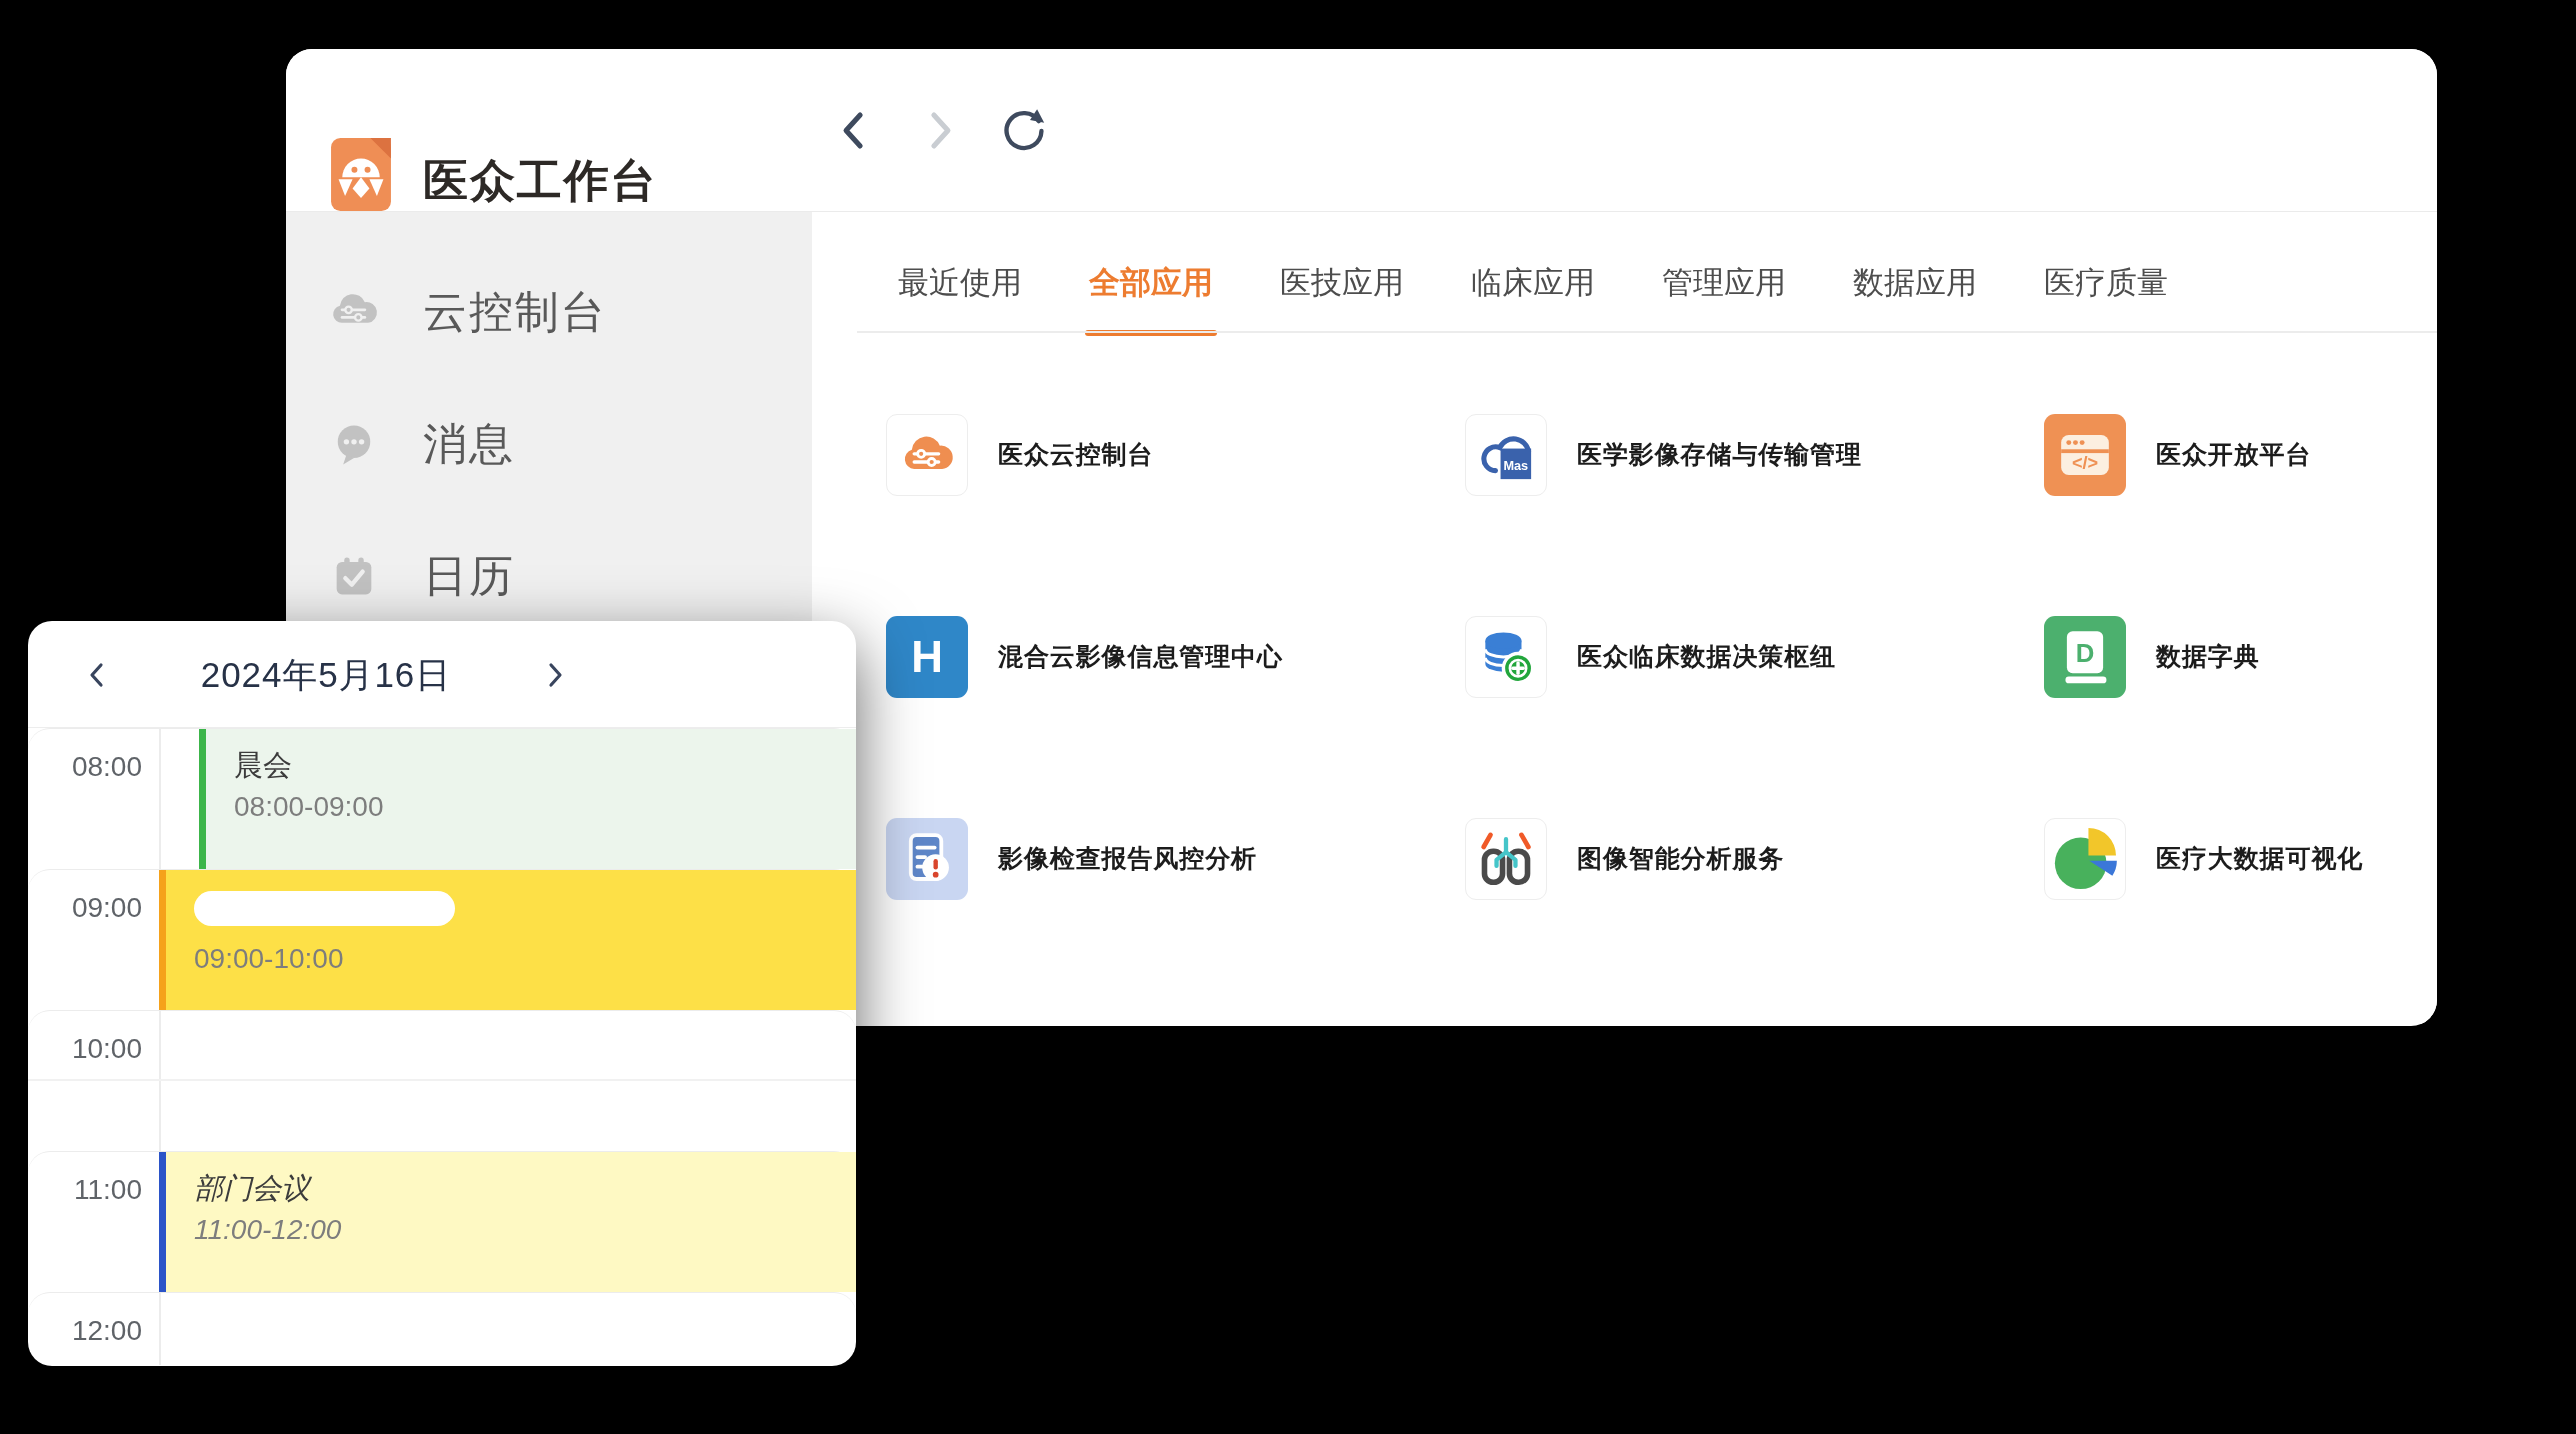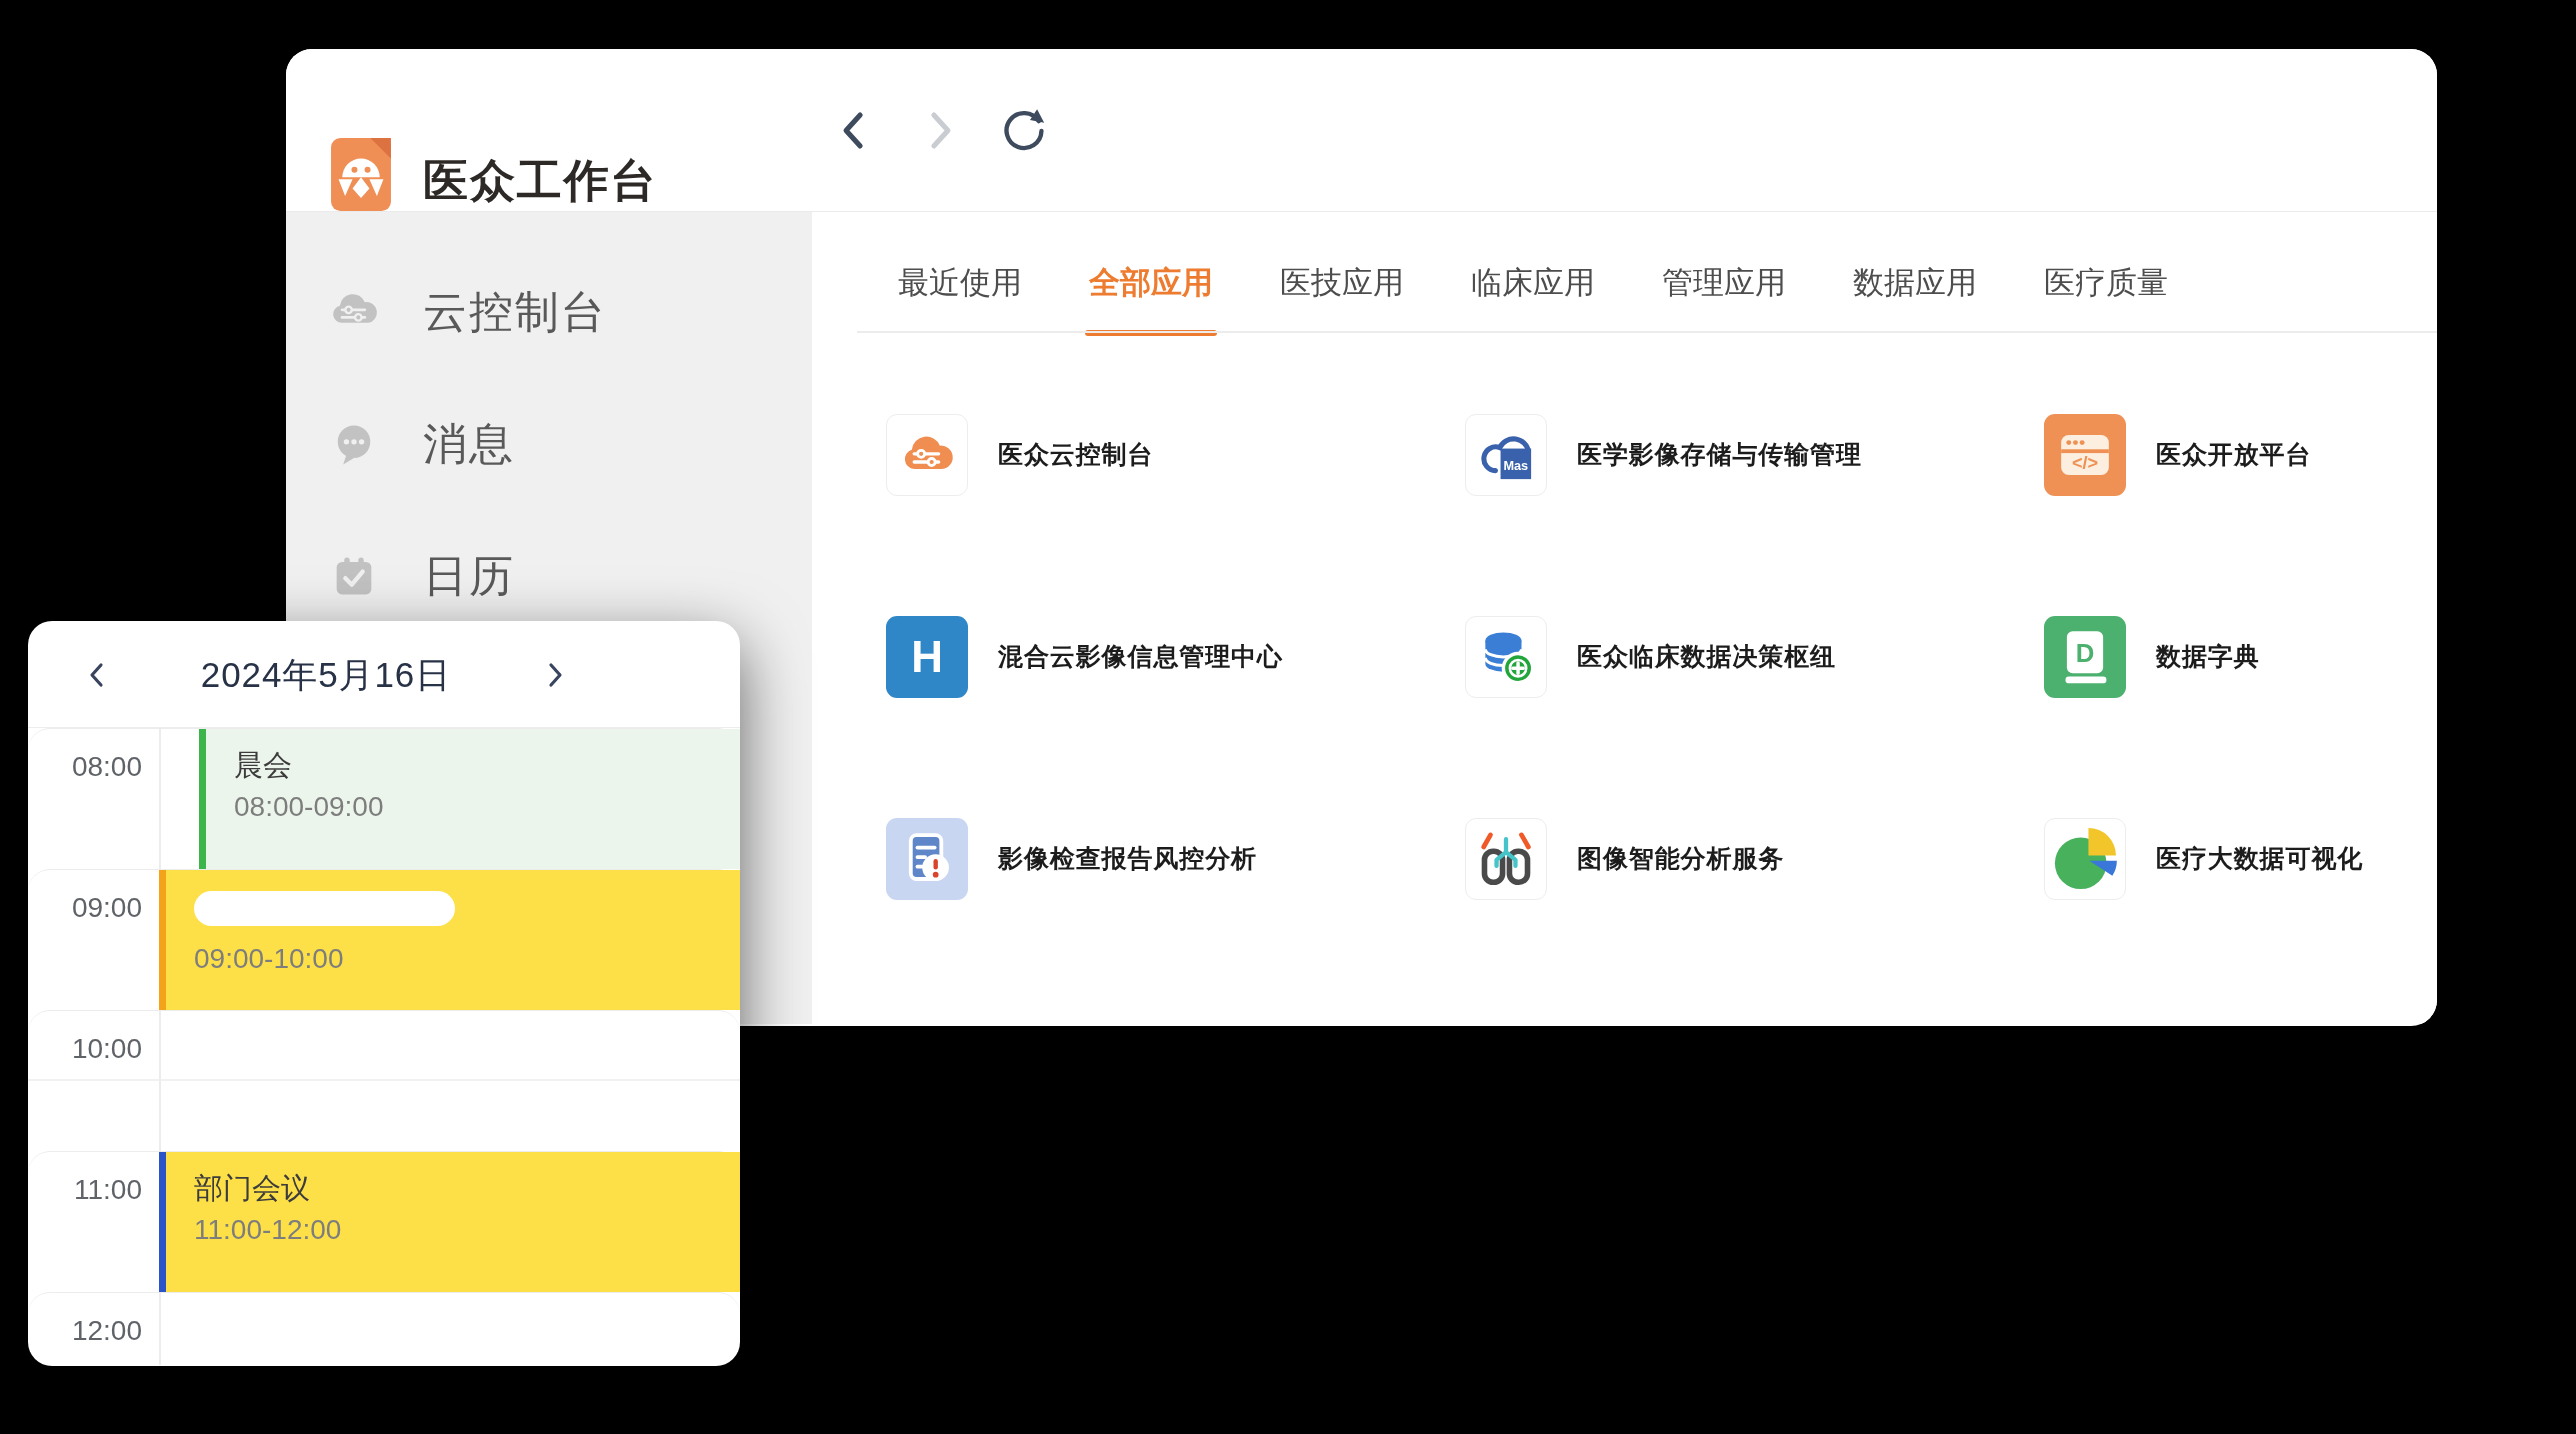--- a/index.html
+++ b/index.html
@@ -34,39 +34,39 @@
                            border-radius:3.7px; background:#ED7C30; }
 
   .apps-grid { display:grid; grid-template-columns:579px 579px 579px; grid-auto-rows:202px;
                padding:20.5px 0 0 74px; align-items:center; }
   .app-cell { display:flex; align-items:center; gap:30px; cursor:pointer; }
   .tile { width:82px; height:82px; border-radius:11px; flex:0 0 auto; display:flex; align-items:center; justify-content:center; }
   .tile.bordered { background:#fff; border:1.9px solid #ededed; }
   .app-name { font-size:25px; font-weight:600; color:#1c1c1c; letter-spacing:0.9px; white-space:nowrap; }
 
   
-  .calendar { position:absolute; left:28px; top:621px; width:712px; height:745px; background:#fff;
+  .calendar { position:absolute; left:28px; top:621px; width:828px; height:745px; background:#fff;
               border-radius:24px; overflow:hidden; box-shadow:0 22.3px 65px rgba(0,0,0,0.6); z-index:5; }
   .cal-header { position:relative; height:107px; border-bottom:1.9px solid #ededed; }
   .cal-nav { position:absolute; top:0; width:65px; height:107px; display:flex; align-items:center; justify-content:center; cursor:pointer; }
   .cal-prev { left:37px; } .cal-next { left:493px; }
   .cal-date { position:absolute; left:121px; width:354px; height:107px; line-height:107px; text-align:center;
               font-size:35px; font-weight:500; color:#273247; letter-spacing:0.9px; }
   .cal-body { position:relative; height:637px; }
   .v-line { position:absolute; left:131px; top:0; bottom:0; width:1.9px; background:#ececec; }
   .cal-row { position:relative; height:141px; border-top:1.9px solid #ececec;border-radius:22px; }
   .cal-row:first-child { border-top:none; }
   .time-lbl { position:absolute; left:0; width:114px; top:22.3px; text-align:right; font-size:28px; color:#5f6368; }
   .half-line { position:absolute; left:0; right:0; top:68px; height:1.9px; background:#f1f1f1; }
   .event { position:absolute; left:131px; right:0; top:0; bottom:0; padding:17px 0 0 28px; cursor:pointer; }
   .event .ev-title { font-size:29px; font-weight:500; color:#3c3c3c; line-height:39px; margin-bottom:5.6px; }
   .event .ev-time { font-size:28px; color:#7d7d7d; }
   .event.green  { background:#ECF5EC; border-left:7.4px solid #3CB54A;margin-left:40px; }
   .event.orange { background:#fde047; border-left:7.4px solid #F5A21B; }
-  .event.blue   { background:#fde047; border-left:7.4px solid #2B54C8; }
+  .event.blue   { background:#fef9c3; border-left:7.4px solid #2B54C8;font-style:italic; }
   .pill { width:261px; height:35px; border-radius:17.7px; background:#fff; margin:3.7px 0 17px 0; }
 
   svg { display:block; }
 </style>
 </head>
 <body>
 
 <div class="stage">
 
   <div class="window">

